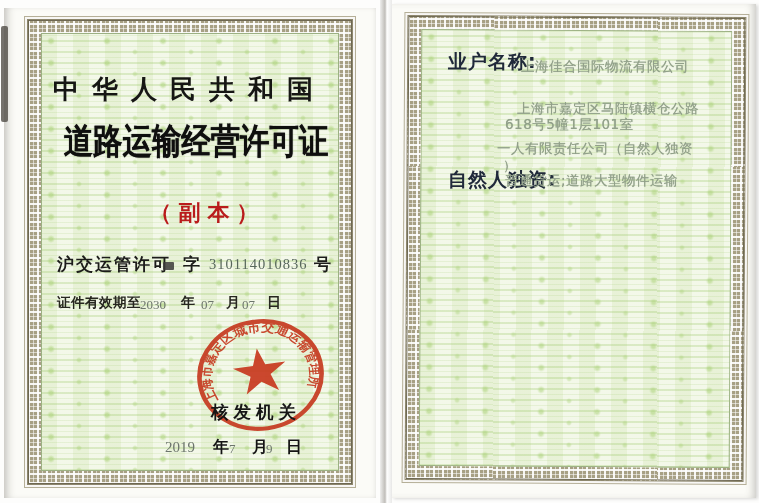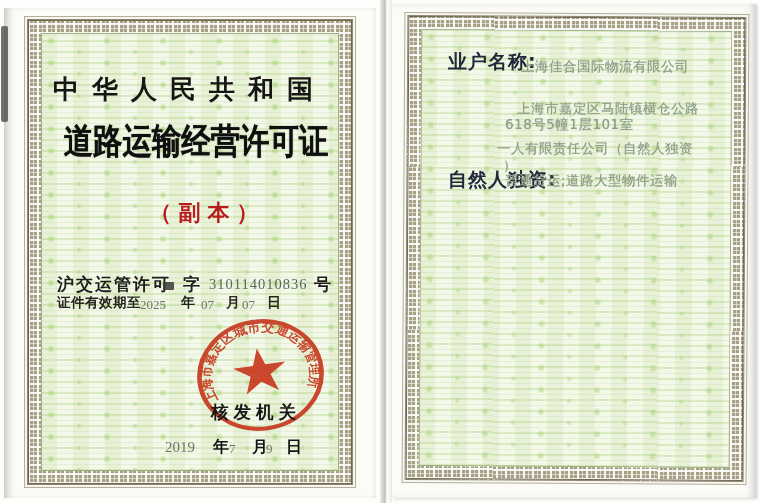--- a/index.html
+++ b/index.html
@@ -64,21 +64,21 @@
     left:24px;top:118px;width:344px;text-align:center;
     font-size:35px;font-weight:900;color:#0f0f0e;white-space:nowrap;
     transform:scaleX(.84);transform-origin:center;
     text-shadow:0 0 1px #111;
   }
   .sub-title{
     left:40px;top:198px;width:312px;text-align:center;
     font-family:"DejaVu Serif",serif;font-size:22px;font-weight:700;color:#b91c1c;
     letter-spacing:7px;text-indent:7px;white-space:nowrap;margin-left:8px;
   }
-  .license-row{left:0;top:273px;width:752px;height:22px;font-size:17px;font-weight:700;color:#1c1c1a;}
+  .license-row{left:0;top:253px;width:752px;height:22px;font-size:17px;font-weight:700;color:#1c1c1a;}
   .license-prefix{position:absolute;left:57px;top:0;letter-spacing:2px;white-space:nowrap;}
   .redaction{position:absolute;left:163px;top:9px;width:11px;height:8px;background:#3b3b38;border-radius:1px;opacity:.85;}
   .license-zi{position:absolute;left:183px;top:0;}
   .license-number{
     position:absolute;left:209px;top:3px;
     font-family:"Liberation Serif","DejaVu Serif",serif;font-weight:400;
     font-size:14.5px;color:#57675b;letter-spacing:1px;
   }
   .license-hao{position:absolute;left:314px;top:0;}
   .validity-row{left:0;top:293px;width:644px;height:20px;color:#26261f;}
@@ -150,21 +150,21 @@
   <div class="abs license-row">
     <span class="license-prefix">沪交运管许可</span>
     <span class="redaction"></span>
     <span class="license-zi">字</span>
     <span class="license-number">310114010836</span>
     <span class="license-hao">号</span>
   </div>
 
   <div class="abs validity-row">
     <span class="validity-label">证件有效期至</span>
-    <span class="stamp-num v-year-num">2025</span>
+    <span class="stamp-num v-year-num">2030</span>
     <span class="v-year">年</span>
     <span class="stamp-num v-month-num">07</span>
     <span class="v-month">月</span>
     <span class="stamp-num v-day-num">07</span>
     <span class="v-day">日</span>
   </div>
 
   <svg class="seal" viewBox="0 0 150 150" preserveAspectRatio="none">
     <circle cx="75" cy="75" r="66" fill="none" stroke="#c63a20" stroke-width="5"></circle>
     <path id="sealArc" d="M26,98 A54,54 0 1 1 124,98" fill="none"></path>

